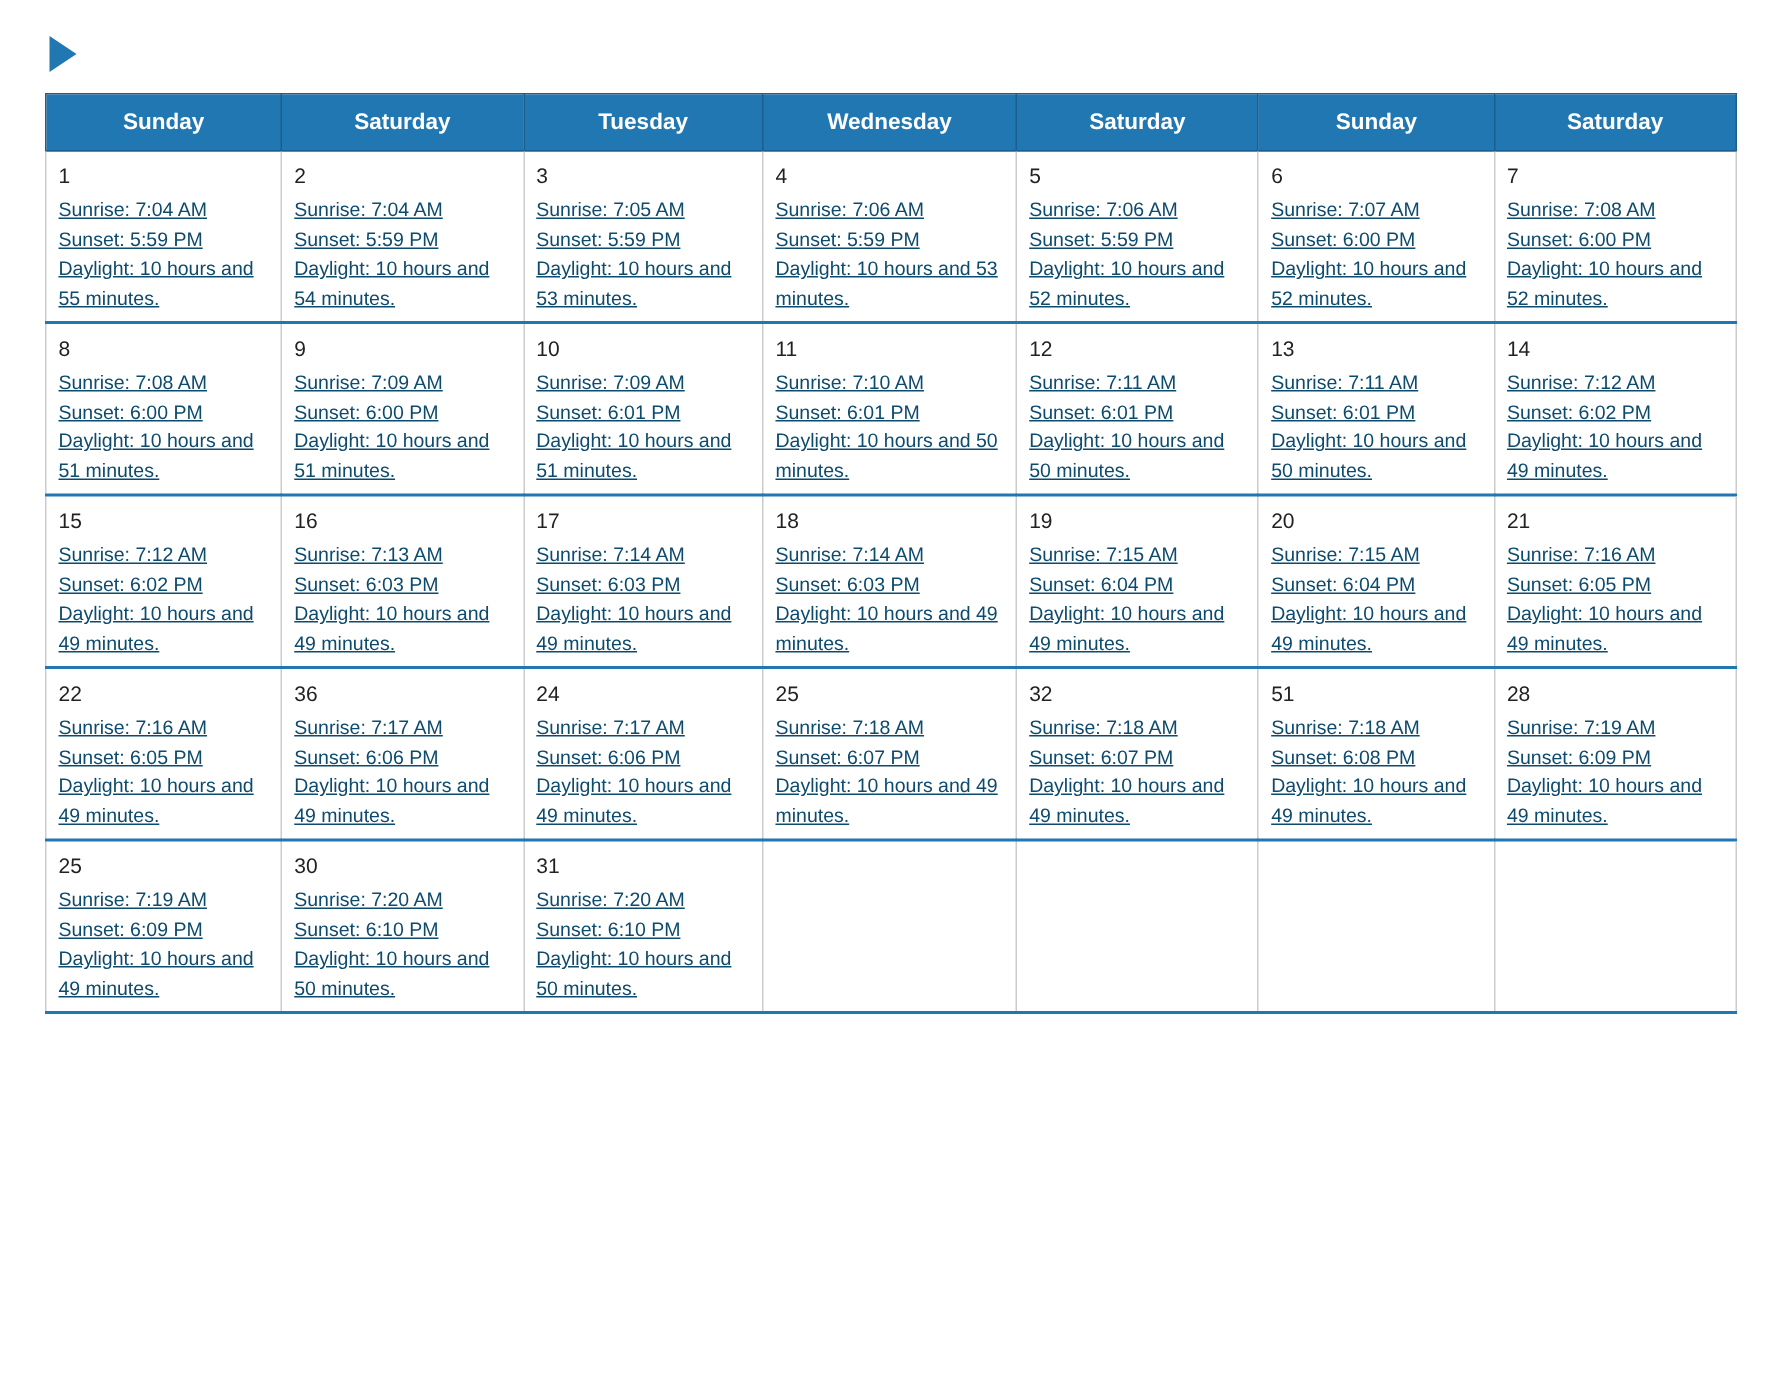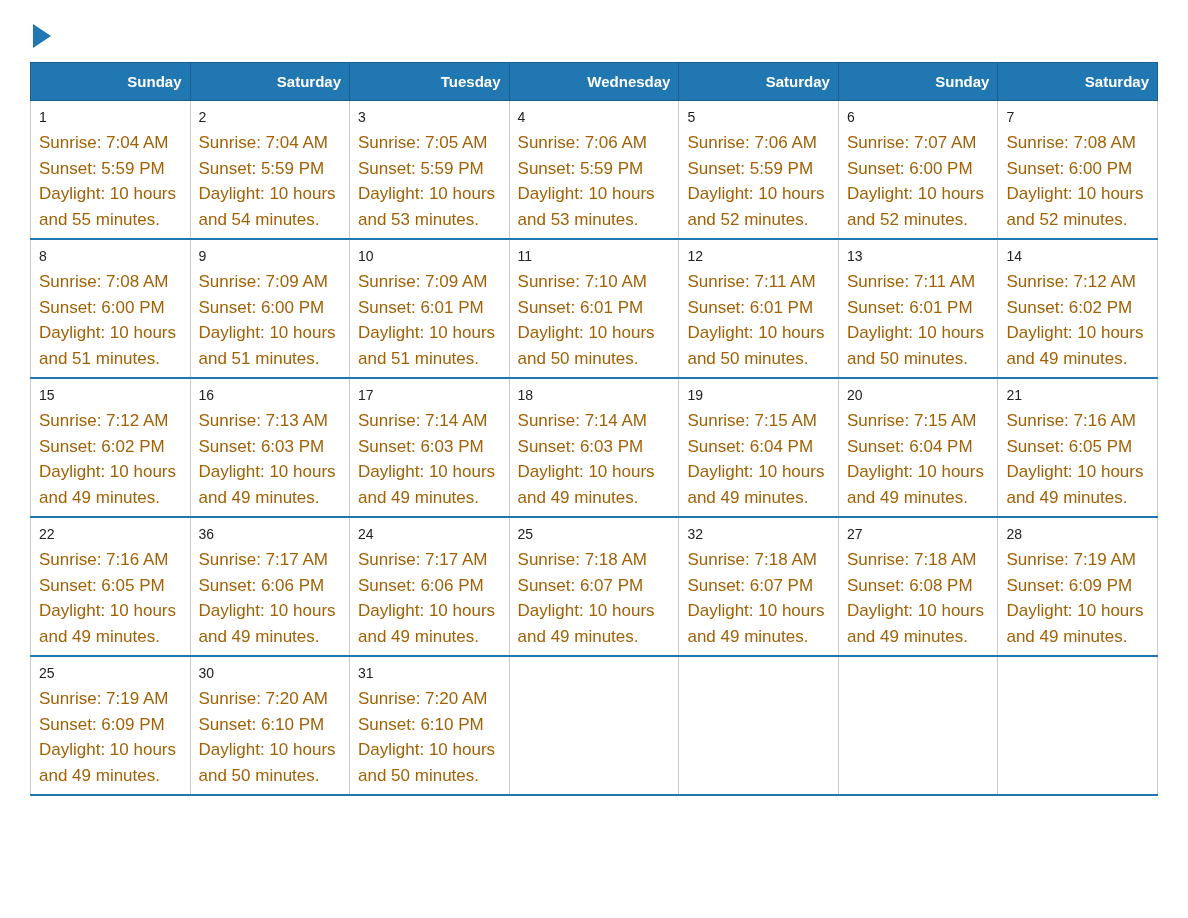--- a/index.html
+++ b/index.html
@@ -32,21 +32,21 @@
     }
     table {
       width: 100%;
       border-collapse: collapse;
       font-size: 13px;
     }
     thead tr th {
       background-color: #2077b2;
       color: #fff;
       padding: 10px 8px;
-      text-align: right;
+      text-align: center;
       font-size: 15px;
       font-weight: bold;
       border: 1px solid #1a5f90;
     }
     tbody tr {
       border-bottom: 2px solid #2077b2;
     }
     tbody tr td {
       padding: 6px 8px;
       vertical-align: top;
@@ -60,22 +60,23 @@
     tbody tr td:first-child {
       border-left: 1px solid #ccc;
     }
     .day-num {
       font-size: 14px;
       font-weight: normal;
       display: block;
       margin-bottom: 2px;
     }
     .day-info {
-      font-size: 17px;
-      color: #a16207;
+      font-size: 13px;
+      color: #0c4a6e;
+      text-decoration: underline;
     }
     .logo-wrapper {
       display: flex;
       align-items: flex-start;
     }
     .logo-text-block {
       display: flex;
       flex-direction: column;
     }
     .logo-top-line {
@@ -165,21 +166,21 @@
         <td><span class="day-num">19</span><span class="day-info">Sunrise: 7:15 AM<br>Sunset: 6:04 PM<br>Daylight: 10 hours and 49 minutes.</span></td>
         <td><span class="day-num">20</span><span class="day-info">Sunrise: 7:15 AM<br>Sunset: 6:04 PM<br>Daylight: 10 hours and 49 minutes.</span></td>
         <td><span class="day-num">21</span><span class="day-info">Sunrise: 7:16 AM<br>Sunset: 6:05 PM<br>Daylight: 10 hours and 49 minutes.</span></td>
       </tr>
       <tr>
         <td><span class="day-num">22</span><span class="day-info">Sunrise: 7:16 AM<br>Sunset: 6:05 PM<br>Daylight: 10 hours and 49 minutes.</span></td>
         <td><span class="day-num">36</span><span class="day-info">Sunrise: 7:17 AM<br>Sunset: 6:06 PM<br>Daylight: 10 hours and 49 minutes.</span></td>
         <td><span class="day-num">24</span><span class="day-info">Sunrise: 7:17 AM<br>Sunset: 6:06 PM<br>Daylight: 10 hours and 49 minutes.</span></td>
         <td><span class="day-num">25</span><span class="day-info">Sunrise: 7:18 AM<br>Sunset: 6:07 PM<br>Daylight: 10 hours and 49 minutes.</span></td>
         <td><span class="day-num">32</span><span class="day-info">Sunrise: 7:18 AM<br>Sunset: 6:07 PM<br>Daylight: 10 hours and 49 minutes.</span></td>
-        <td><span class="day-num">27</span><span class="day-info">Sunrise: 7:18 AM<br>Sunset: 6:08 PM<br>Daylight: 10 hours and 49 minutes.</span></td>
+        <td><span class="day-num">51</span><span class="day-info">Sunrise: 7:18 AM<br>Sunset: 6:08 PM<br>Daylight: 10 hours and 49 minutes.</span></td>
         <td><span class="day-num">28</span><span class="day-info">Sunrise: 7:19 AM<br>Sunset: 6:09 PM<br>Daylight: 10 hours and 49 minutes.</span></td>
       </tr>
       <tr>
         <td><span class="day-num">25</span><span class="day-info">Sunrise: 7:19 AM<br>Sunset: 6:09 PM<br>Daylight: 10 hours and 49 minutes.</span></td>
         <td><span class="day-num">30</span><span class="day-info">Sunrise: 7:20 AM<br>Sunset: 6:10 PM<br>Daylight: 10 hours and 50 minutes.</span></td>
         <td><span class="day-num">31</span><span class="day-info">Sunrise: 7:20 AM<br>Sunset: 6:10 PM<br>Daylight: 10 hours and 50 minutes.</span></td>
         <td class="empty"></td>
         <td class="empty"></td>
         <td class="empty"></td>
         <td class="empty"></td>

